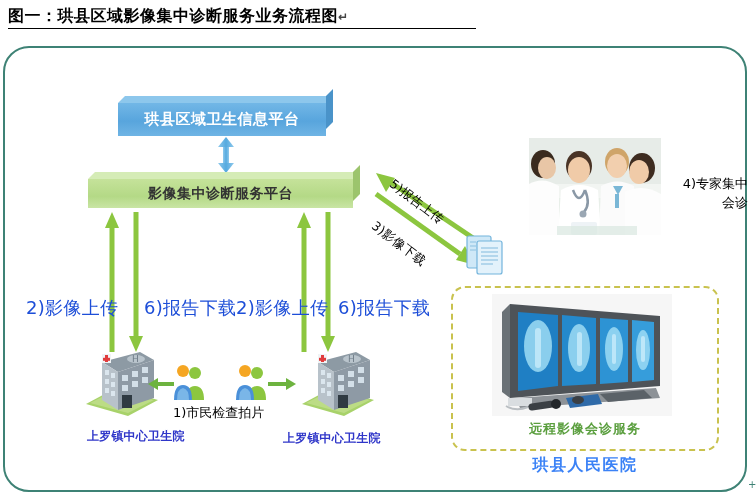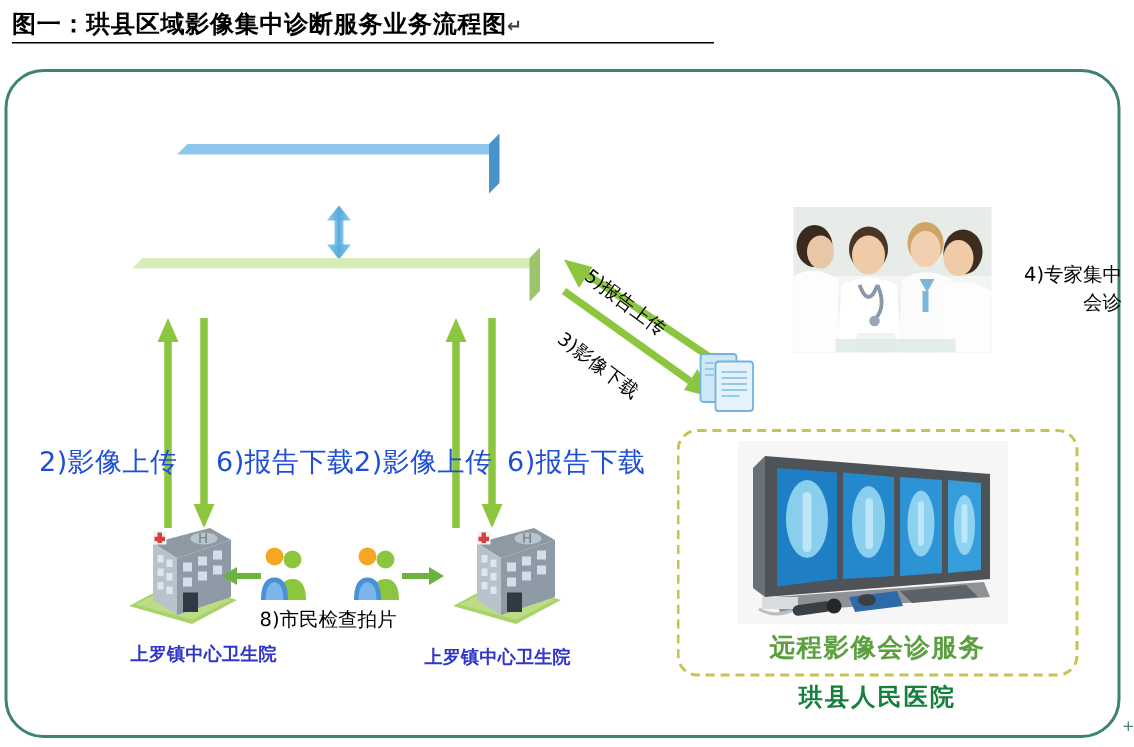--- a/index.html
+++ b/index.html
@@ -247,70 +247,72 @@
     height: 122px;
     overflow: hidden;
     background: #f4f4f4;
   }
   #label-remote-service {
     position: absolute;
     left: 451px;
     top: 420px;
     width: 268px;
     text-align: center;
-    font-size: 17px;
+    font-size: 13px;
     font-weight: bold;
     color: #5b9f3f;
     letter-spacing: 1px;
     font-family: Liberation Mono, monospace;
   }
   #label-county-hospital {
     position: absolute;
     left: 451px;
     top: 455px;
     width: 268px;
     text-align: center;
     font-size: 16px;
     font-weight: bold;
-    color: #15803d;
+    color: #3b82f6;
     letter-spacing: 1.5px;
   }
 </style>
 </head>
 <body>
 
 <div id="figure-title">
   <span>图一：珙县区域影像集中诊断服务业务流程图</span><span class="pilcrow">↵</span>
 </div>
 <div id="title-underline"></div>
 
 <div id="diagram-frame"></div>
 <div id="corner-plus">+</div>
 
 <div class="box3d" id="box-health-platform">
   <div class="top"></div>
   <div class="side"></div>
+  <div class="face">珙县区域卫生信息平台</div>
 </div>
 
 <svg id="arrow-blue-bidirectional" viewBox="0 0 20 36">
   <defs>
     <linearGradient id="bgrad" x1="0" y1="0" x2="1" y2="0">
       <stop offset="0%" stop-color="#8fc9ec"></stop>
       <stop offset="50%" stop-color="#55aadf"></stop>
       <stop offset="100%" stop-color="#8fc9ec"></stop>
     </linearGradient>
   </defs>
   <rect x="7" y="8" width="6" height="20" fill="url(#bgrad)"></rect>
   <polygon points="10,0 18,10 2,10" fill="url(#bgrad)"></polygon>
   <polygon points="10,36 18,26 2,26" fill="url(#bgrad)"></polygon>
 </svg>
 
 <div class="box3d" id="box-imaging-platform">
   <div class="top"></div>
   <div class="side"></div>
+  <div class="face">影像集中诊断服务平台</div>
 </div>
 
 <svg class="v-arrow" style="left:104px; top:212px; height:140px;" viewBox="0 0 16 140" preserveAspectRatio="none">
   <rect x="5.5" y="14" width="5" height="126" fill="#8cc63f"></rect>
   <polygon points="8,0 15,16 1,16" fill="#8cc63f"></polygon>
 </svg>
 <svg class="v-arrow" style="left:128px; top:212px; height:140px;" viewBox="0 0 16 140" preserveAspectRatio="none">
   <rect x="5.5" y="0" width="5" height="126" fill="#8cc63f"></rect>
   <polygon points="8,140 15,124 1,124" fill="#8cc63f"></polygon>
 </svg>
@@ -478,21 +480,21 @@
   <path d="M5 36 q0 -11 6 -12 q6 1 6 12 z" fill="#7ab6e8"></path>
 </svg>
 <svg id="arrow-to-left-hospital" viewBox="0 0 26 12">
   <rect x="8" y="4" width="18" height="4" fill="#6db33f"></rect>
   <polygon points="0,6 10,0 10,12" fill="#6db33f"></polygon>
 </svg>
 <svg id="arrow-to-right-hospital" viewBox="0 0 28 12">
   <rect x="0" y="4" width="19" height="4" fill="#6db33f"></rect>
   <polygon points="28,6 18,0 18,12" fill="#6db33f"></polygon>
 </svg>
-<div id="label-citizen-exam">8)市民检查拍片</div>
+<div id="label-citizen-exam">1)市民检查拍片</div>
 
 <div id="region-county-hospital"></div>
 <svg id="photo-xray" viewBox="0 0 180 122">
   <rect width="180" height="122" fill="#f6f6f6"></rect>
 
   <polygon points="18,10 168,22 168,92 18,104" fill="#4e5358"></polygon>
   <polygon points="18,10 18,104 10,98 10,18" fill="#6a7176"></polygon>
   <g>
     <polygon points="26,18 66,21 66,92 26,97" fill="#1f7fc4"></polygon>
     <polygon points="70,21 104,24 104,90 70,92" fill="#2489cc"></polygon>

